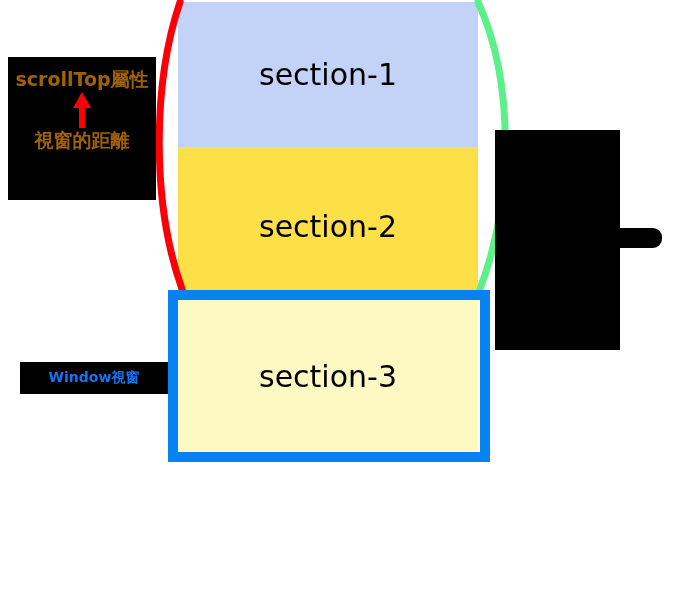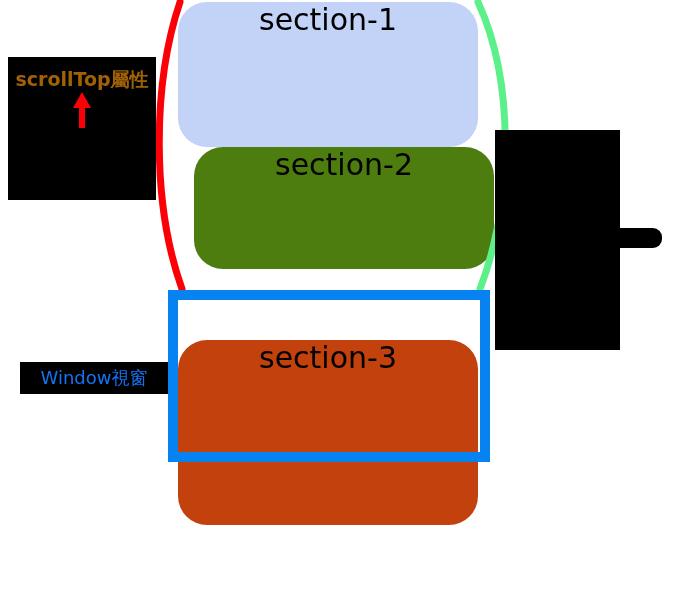--- a/index.html
+++ b/index.html
@@ -15,37 +15,36 @@
     overflow: hidden;
     font-family: "DejaVu Sans", "Liberation Sans", sans-serif;
   }
 
   
   .section {
     position: absolute;
     left: 178px;
     width: 300px;
     display: flex;
+    align-items: center;
     justify-content: center;
     box-sizing: border-box;
     color: #000000;
     font-size: 30px;
     font-weight: 400;
     letter-spacing: 0px;
-    border-radius: 29px;
   }
   #section-1 { top: 2px;   height: 145px; background: #c3d2f7; }
-  #section-2 { top: 147px; height: 122px; background: #4d7c0f; margin-left: 16px; }
+  #section-2 { top: 147px; height: 158px; background: #fde047; }
   #section-3 {
     top: 300px;
     left: 178px;
     width: 300px;
-    height: 185px;
-    background: #c2410c;
-    margin-top: 40px;
+    height: 152px;
+    background: #fef9c3;
   }
   #section-4 { top: 472px; height: 130px; background: #fcdf9e; }
 
   
   #viewport-frame {
     position: absolute;
     left: 168px;
     top: 290px;
     width: 322px;
     height: 172px;
@@ -104,22 +103,22 @@
     left: 20px;
     top: 362px;
     width: 148px;
     height: 32px;
     display: flex;
     align-items: center;
     justify-content: center;
   }
   .blue-text {
     color: #1273f5;
-    font-weight: normal;
-    font-size: 18px;
+    font-weight: bold;
+    font-size: 14px;
     white-space: nowrap;
   }
 
   #right-callout {
     left: 495px;
     top: 130px;
     width: 125px;
     height: 220px;
     display: flex;
     align-items: center;
@@ -173,20 +172,21 @@
   </svg>
 
   <div class="callout" id="scrolltop-callout">
     <div class="red-text">scrollTop屬性</div>
 
     <svg id="scrolltop-arrow" viewBox="0 0 148 40">
       <line x1="74" y1="38" x2="74" y2="12" stroke="#fb0007" stroke-width="6"></line>
       <polygon points="74,2 65,18 83,18" fill="#fb0007"></polygon>
     </svg>
 
+    <div class="red-text">視窗的距離</div>
   </div>
 
   <div class="callout" id="window-callout">
     <span class="blue-text">Window視窗</span>
   </div>
 
   <div class="callout" id="right-callout">
     <span class="white-text">Sc</span>
   </div>
   <div id="right-redaction"></div>

